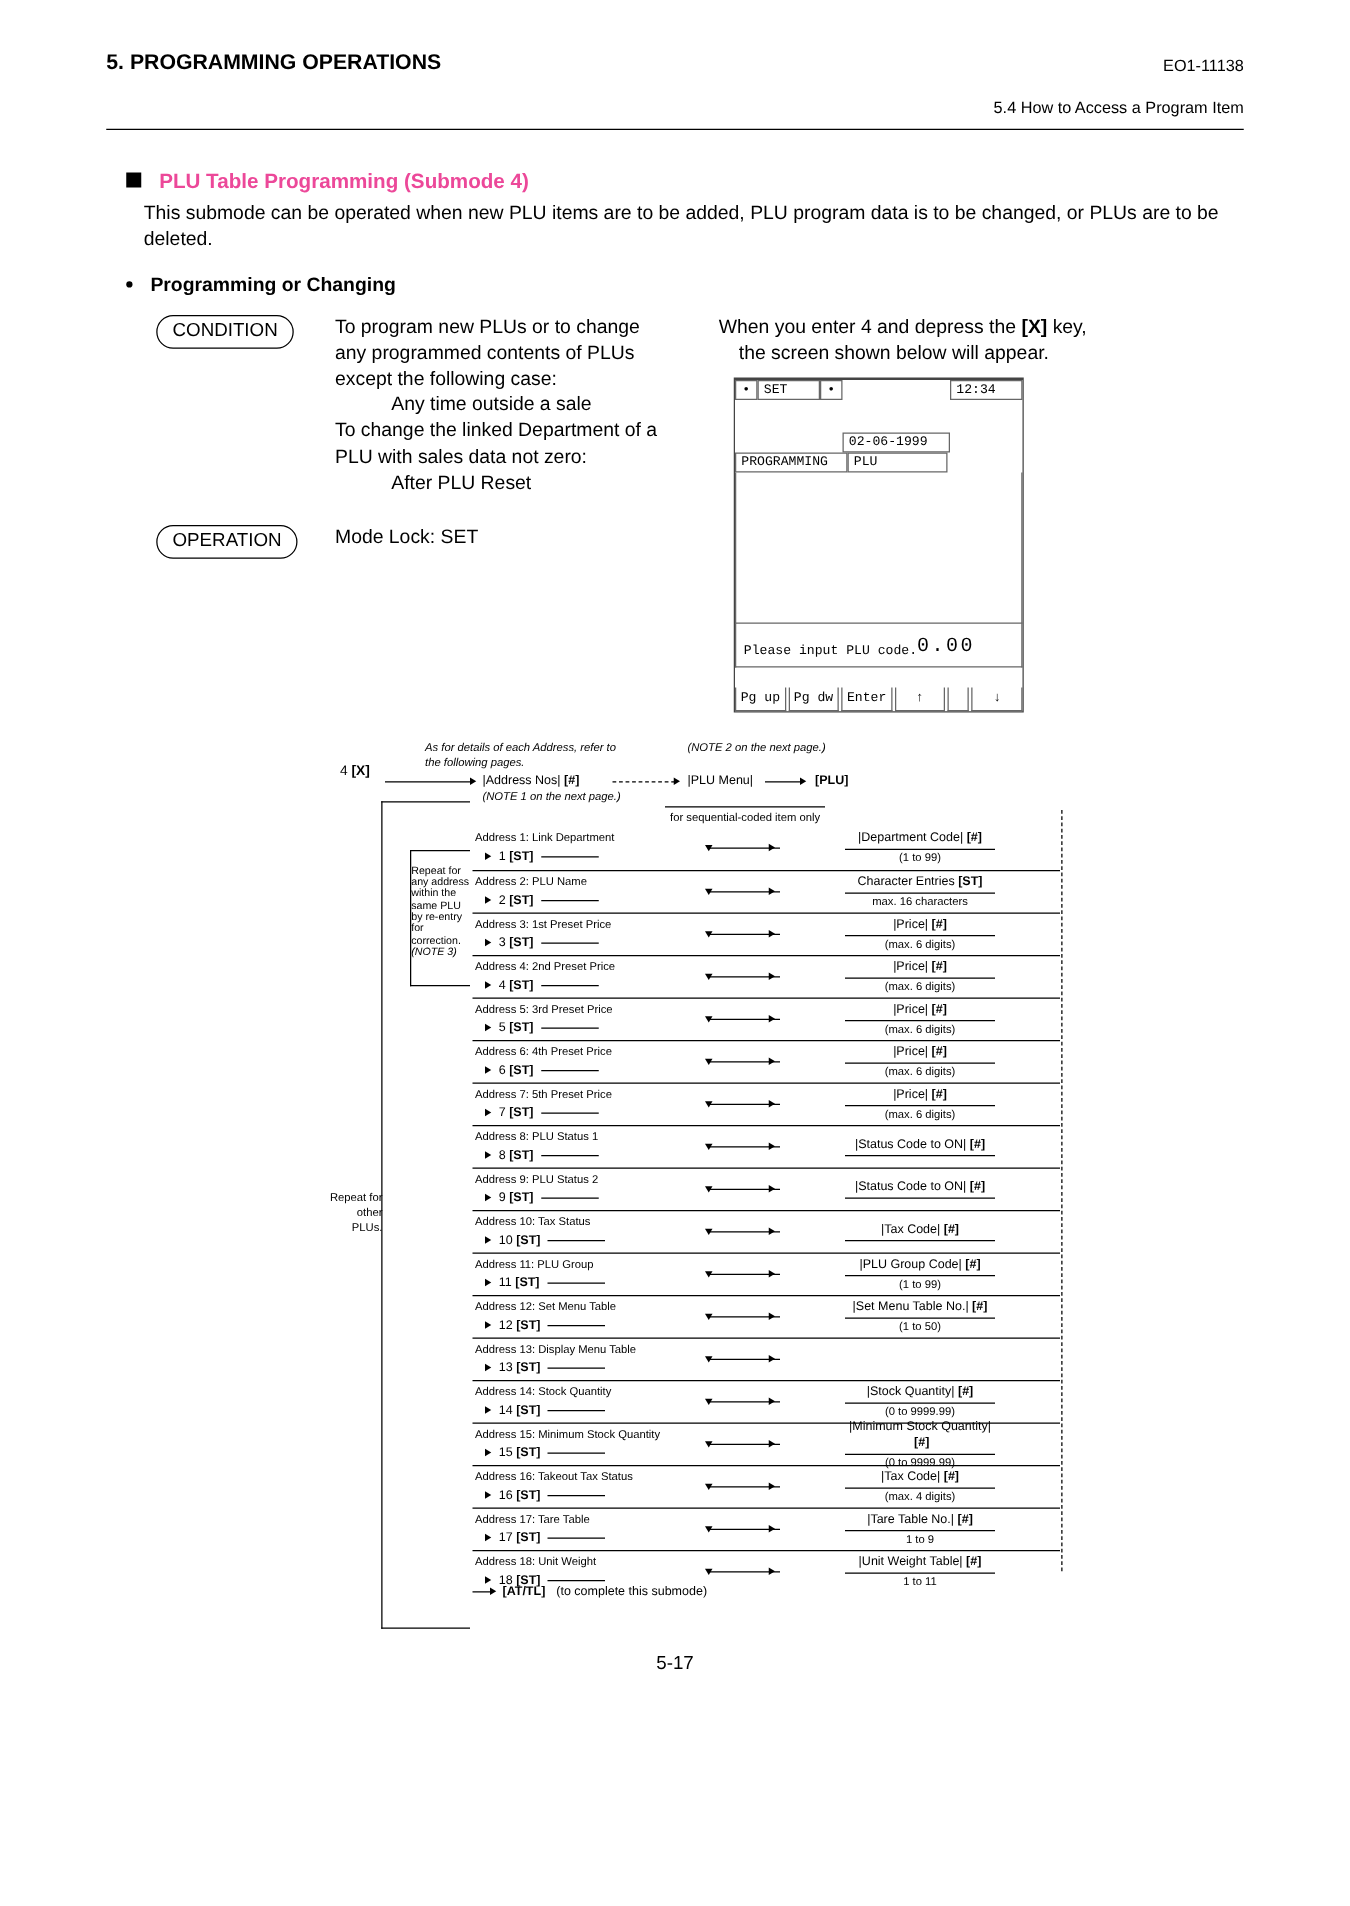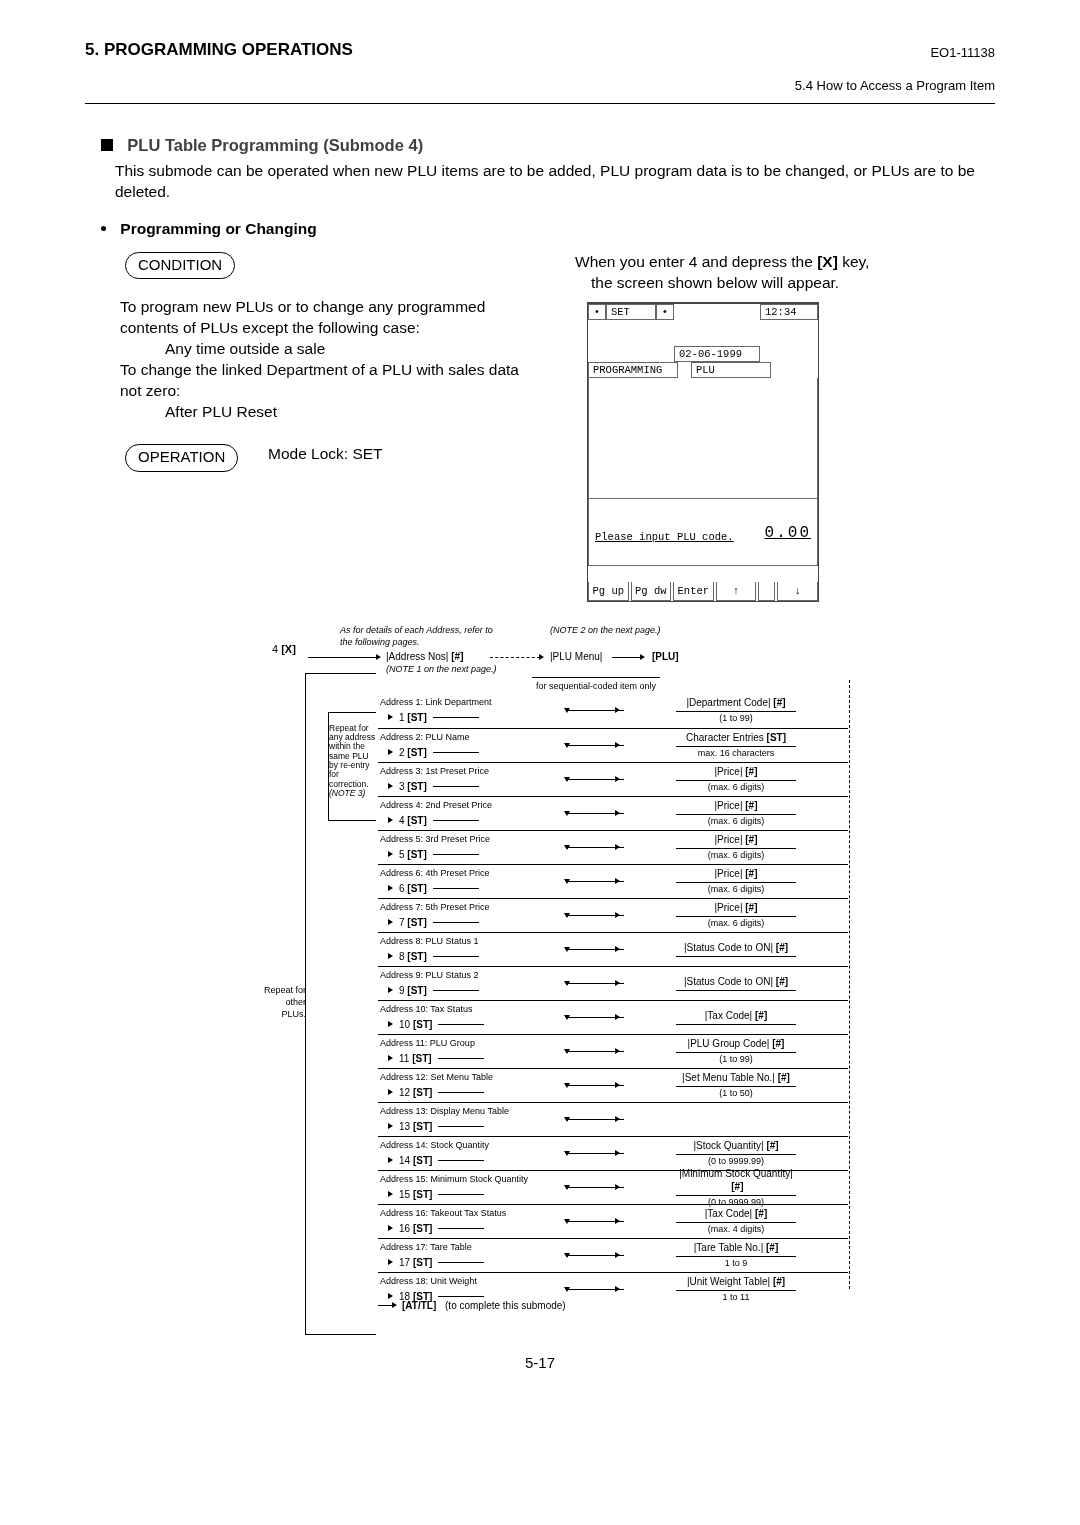--- a/index.html
+++ b/index.html
@@ -41,21 +41,21 @@
   }
   .sqbullet {
     display: inline-block;
     width: 12px;
     height: 12px;
     background: #000;
     vertical-align: 0px;
     margin-right: 10px;
   }
   .section-title {
-    color: #404040;
+    color: #ec4899;
     font-weight: bold;
     font-size: 16.5px;
   }
   .body-indent { padding-left: 30px; font-size: 15.5px; line-height: 1.35; }
   .sub-dot {
     display: inline-block;
     width: 5px; height: 5px; border-radius: 50%;
     background: #000; vertical-align: 3px; margin-right: 10px;
   }
   .subhead { font-weight: bold; font-size: 15.5px; margin: 12px 0; }
@@ -90,26 +90,24 @@
   }
   .screen .bullet { width: 8px; text-align: center; }
   .screen .big {
     height: 120px;
     border: 1px solid #666;
     border-top: none;
   }
   .screen .prompt {
     border: 1px solid #666;
     border-top: none;
-    padding: 20px 6px;
+    padding: 4px 6px;
     height: 26px;
     display: flex;
-    justify-content: space-between;
     align-items: flex-end;
-    text-decoration: underline;
   }
   .screen .num { font-size: 16px; letter-spacing: 2px; }
   .screen .soft { display: flex; }
   .screen .sk {
     border: 1px solid #666;
     border-top: none;
     flex: 1;
     text-align: center;
     padding: 2px 0;
     margin-right: 2px;
@@ -253,21 +251,21 @@
     <div style="margin-top:4px;">This submode can be operated when new PLU items are to be added, PLU program data is to be changed, or PLUs are to be deleted.</div>
 
     <div class="subhead" style="margin-left:-14px; margin-top:16px;">
       <span class="sub-dot"></span>
       <span>Programming or Changing</span>
     </div>
 
     <div class="twocol" style="margin-top:4px;">
 
       <div class="col">
-        <div style="display:flex; gap:18px;flex-direction:column;">
+        <div style="display:flex; gap:18px;">
           <div style="width:130px;">
             <span class="pillbox">CONDITION</span>
           </div>
           <div style="flex:1;">
             <div>To program new PLUs or to change any programmed contents of PLUs except the following case:</div>
             <div class="centerish">Any time outside a sale</div>
             <div>To change the linked Department of a PLU with sales data not zero:</div>
             <div class="centerish">After PLU Reset</div>
           </div>
         </div>
@@ -291,21 +289,21 @@
         <div class="screen">
           <div class="row1">
             <div class="cell bullet">•</div>
             <div class="cell" style="width:40px;">SET</div>
             <div class="cell bullet">•</div>
             <div class="cell" style="width:76px;margin-top:42px;">02-06-1999</div>
             <div class="cell" style="flex:1;">12:34</div>
           </div>
           <div class="row1">
             <div class="cell" style="width:80px;">PROGRAMMING</div>
-            <div class="cell" style="width:70px;margin-left:13px;">PLU</div>
+            <div class="cell" style="width:70px;">PLU</div>
             <div style="flex:1;"></div>
           </div>
           <div class="big"></div>
           <div class="prompt">
             <span>Please input PLU code.</span>
             <span class="num">0.00</span>
           </div>
           <div class="soft">
             <div class="sk">Pg up</div>
             <div class="sk">Pg dw</div>

